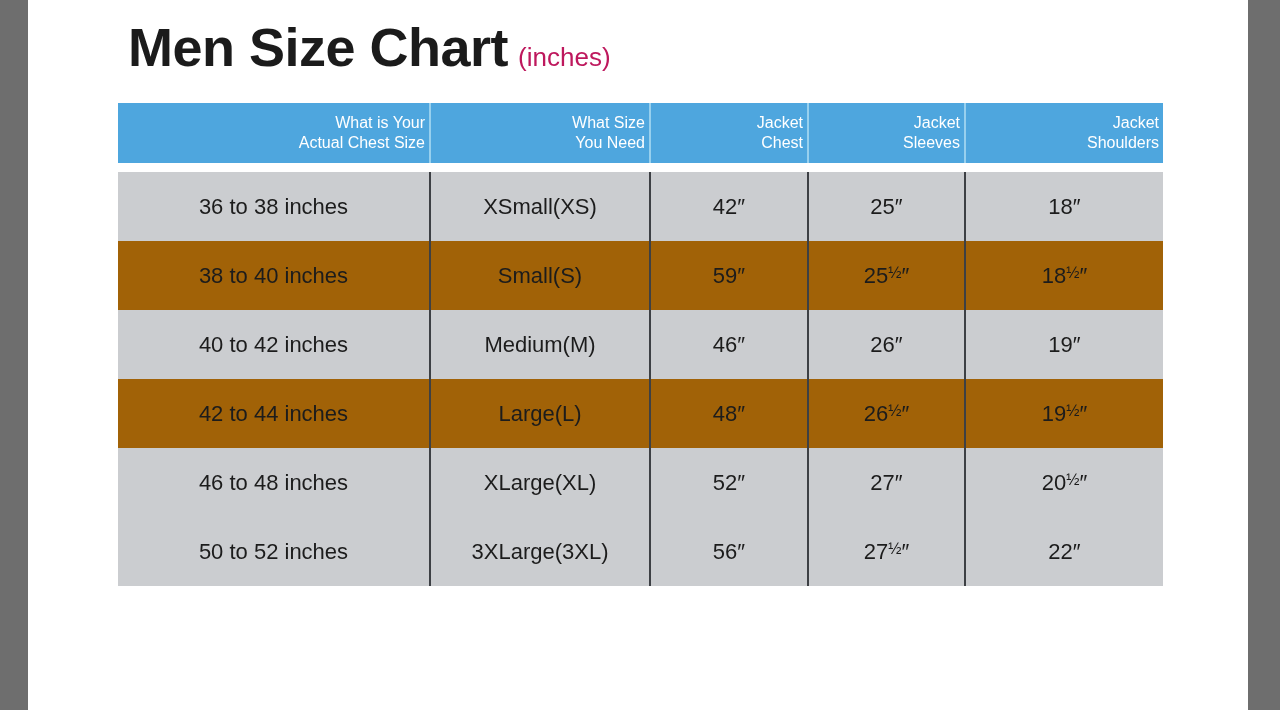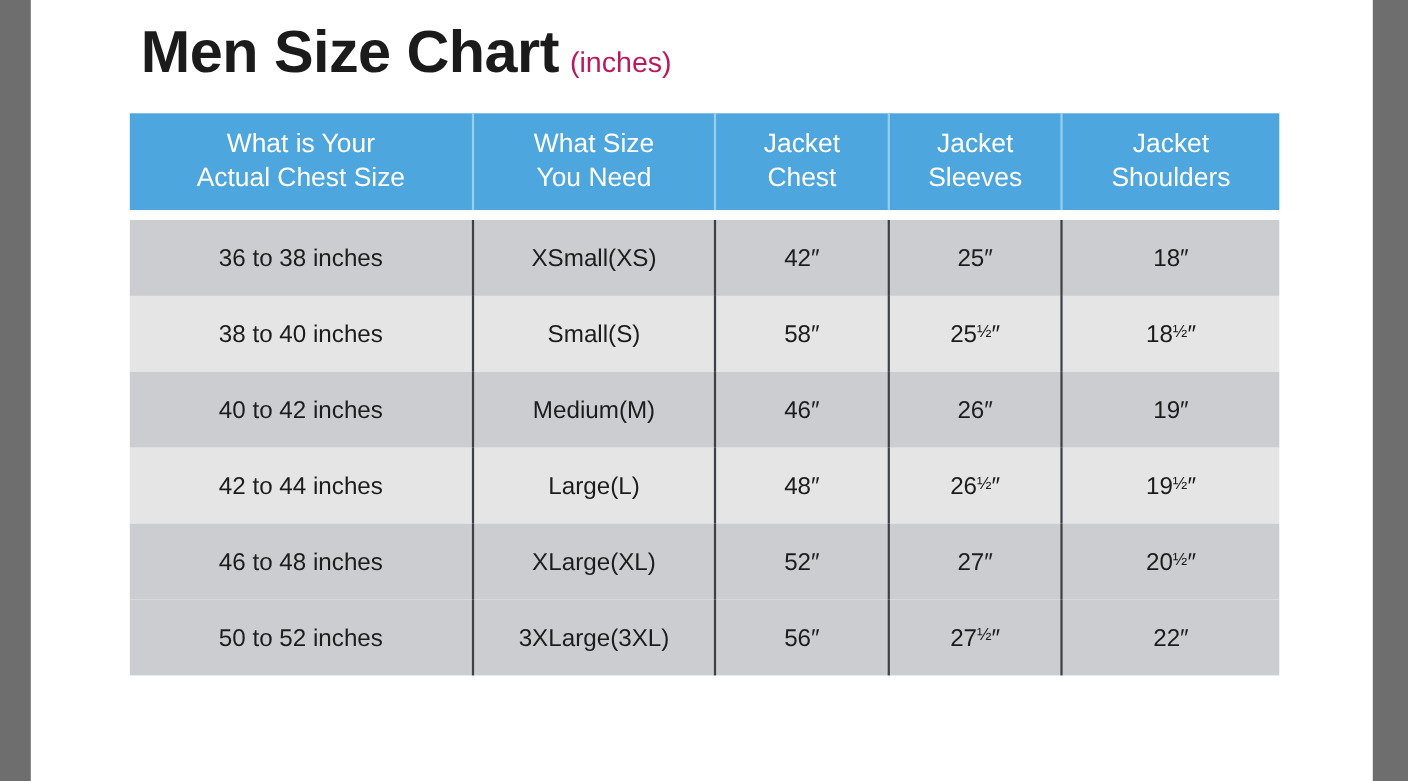--- a/index.html
+++ b/index.html
@@ -49,46 +49,46 @@
   #chart-table col.c0{ width:312px; }
   #chart-table col.c1{ width:220px; }
   #chart-table col.c2{ width:158px; }
   #chart-table col.c3{ width:157px; }
   #chart-table col.c4{ width:198px; }
 
   
   #chart-table thead th{
     background:#4ea6de;
     color:#ffffff;
-    font-size:24px;
+    font-size:16px;
     font-weight:normal;
     line-height:1.28;
-    height:88px;
+    height:60px;
     vertical-align:middle;
-    text-align:center;
+    text-align:right;
     border-right:2px solid #97d0ee;
     padding:0 4px;
   }
   #chart-table thead th:last-child{ border-right:none; }
   #chart-table thead th .hl{ display:block; }
 
   
   #chart-table tbody td{
     height:69px;
     font-size:22px;
     color:#1c1c1c;
     text-align:center;
     vertical-align:middle;
     border-right:2px solid #3d4044;
     padding:0 6px;
     white-space:nowrap;
   }
   #chart-table tbody td:last-child{ border-right:none; }
   #chart-table tbody tr.shade td{ background:#cbcdd0; }
-  #chart-table tbody tr.plain td{ background:#e5e5e5; }
+  #chart-table tbody tr.plain td{ background:#a16207; }
 
   
   #chart-table tbody tr.gap td{
     height:9px; background:#ffffff; border-right:none; padding:0;
   }
 
   .frac{ font-size:0.72em; vertical-align:0.30em; }
 </style>
 </head>
 <body>
@@ -144,21 +144,21 @@
           <tr class="shade">
             <td>36 to 38 inches</td>
             <td>XSmall(XS)</td>
             <td>42″</td>
             <td>25″</td>
             <td>18″</td>
           </tr>
           <tr class="plain">
             <td>38 to 40 inches</td>
             <td>Small(S)</td>
-            <td>58″</td>
+            <td>59″</td>
             <td>25<span class="frac">½</span>″</td>
             <td>18<span class="frac">½</span>″</td>
           </tr>
           <tr class="shade">
             <td>40 to 42 inches</td>
             <td>Medium(M)</td>
             <td>46″</td>
             <td>26″</td>
             <td>19″</td>
           </tr>

